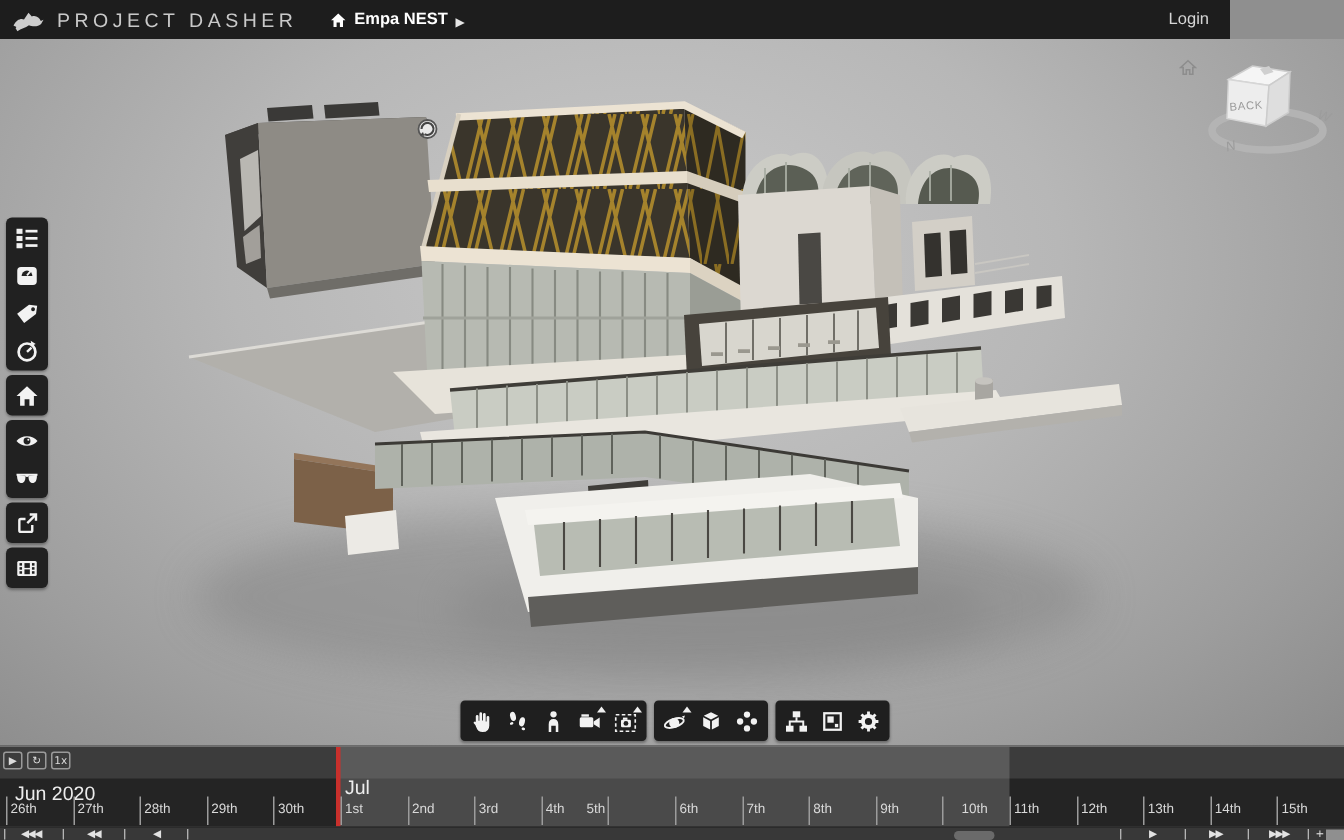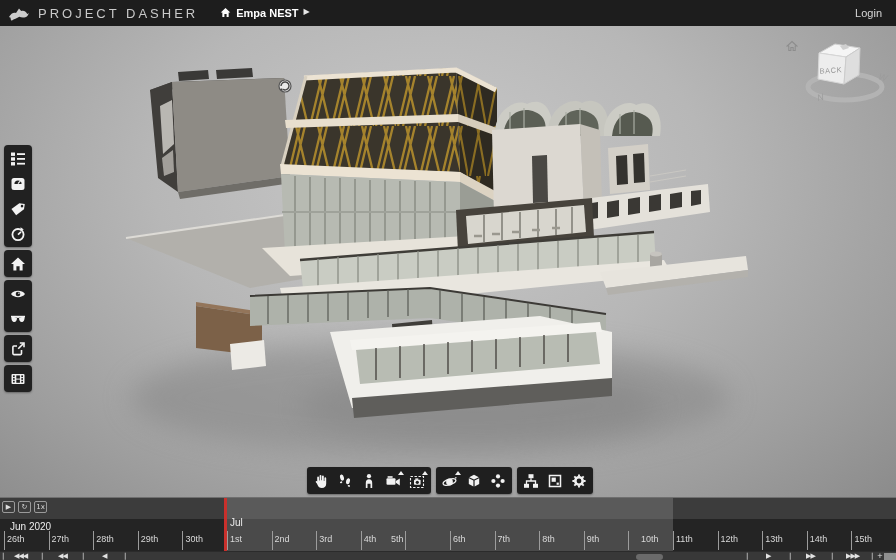--- a/index.html
+++ b/index.html
@@ -1,25 +1,25 @@
 <!DOCTYPE html>
 <html><head>
 <meta charset="utf-8">
 <style>
   * { margin:0; padding:0; box-sizing:border-box; }
   html,body { width:896px; height:560px; overflow:hidden; }
   body { font-family:"Liberation Sans", sans-serif; background:#8f8f8f; }
   #app { position:relative; width:896px; height:560px; overflow:hidden; }
 
   
-  .topbar { position:absolute; top:0; left:0; width:896px; height:26px;
+  .topbar { position:absolute; top:0; left:0; width:820px; height:26px;
     background:#1d1d1d; display:flex; align-items:center; z-index:30; }
   .logo-wrap { margin-left:8px; display:flex; align-items:center; }
   .app-title { color:#c9c9c9; font-size:13px; letter-spacing:3px; margin-left:8px; font-weight:400; }
-  .breadcrumb { display:flex; align-items:flex-start; margin-left:22px; color:#fff; font-size:11px; gap:5px; cursor:pointer; }
+  .breadcrumb { display:flex; align-items:flex-end; margin-left:22px; color:#fff; font-size:11px; gap:5px; cursor:pointer; }
   .breadcrumb .caret { font-size:8px; color:#e6e6e6; }
   .login { margin-left:auto; margin-right:14px; color:#d6d6d6; font-size:11px; cursor:pointer; }
 
   
   .viewport { position:absolute; top:26px; left:0; width:896px; height:471px;
     background:radial-gradient(ellipse at 48% 32%, #c9c9c9 0%, #b7b7b7 42%, #9d9d9d 78%, #8b8b8b 100%); }
   .model { position:absolute; top:0; left:0; }
 
   
   .sidebar { position:absolute; left:4px; top:119px; width:28px; z-index:20; }
@@ -52,21 +52,21 @@
 
   
   .timeline { position:absolute; left:0; top:497px; width:896px; height:63px;
     background:#3c3c3c; border-top:1px solid #6f6f6f; z-index:30; }
   .tl-band { position:absolute; left:0; top:21px; width:896px; height:32px; background:#242424; }
   .tl-window { position:absolute; top:0; height:53px; background:rgba(150,150,150,.34); }
   .tl-buttons { position:absolute; left:2px; top:3px; display:flex; gap:3px; }
   .tl-btn { width:13px; height:12px; border:1px solid #9a9a9a; border-radius:2px; background:transparent;
     color:#dcdcdc; font-size:7px; line-height:9px; text-align:center; padding:0; cursor:pointer;
     font-family:"DejaVu Sans", sans-serif; }
-  .tl-month { position:absolute; top:23px; font-size:10px; color:#ececec; white-space:nowrap; }
+  .tl-month { position:absolute; top:23px; font-size:13px; color:#ececec; white-space:nowrap; }
   .tl-day { position:absolute; top:36px; font-size:9px; color:#d9d9d9; white-space:nowrap; }
   .tl-tick { position:absolute; top:33px; width:1px; height:19px; background:#9c9c9c; }
   .tl-playhead { position:absolute; top:0; width:3px; height:53px; background:#c9302c; cursor:ew-resize; }
   .tl-scrubber { position:absolute; left:0; top:53px; width:896px; height:10px; background:#383838;
     border-top:1px solid #2b2b2b; cursor:pointer; }
   .scr-glyph { position:absolute; top:0; font-size:7px; line-height:9px; color:#e2e2e2;
     font-family:"DejaVu Sans", sans-serif; letter-spacing:-1px; }
   .scr-thumb { position:absolute; top:2px; left:636px; width:27px; height:6px; background:#6a6a6a;
     border-radius:3px; cursor:grab; }
   .scr-endcap { position:absolute; top:1px; right:0; width:12px; height:8px; background:#8f8f8f; }

